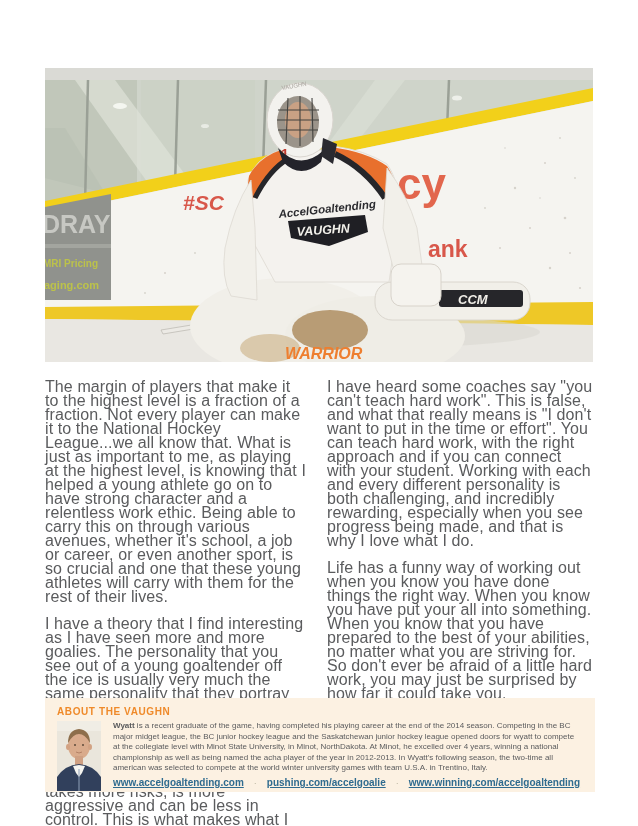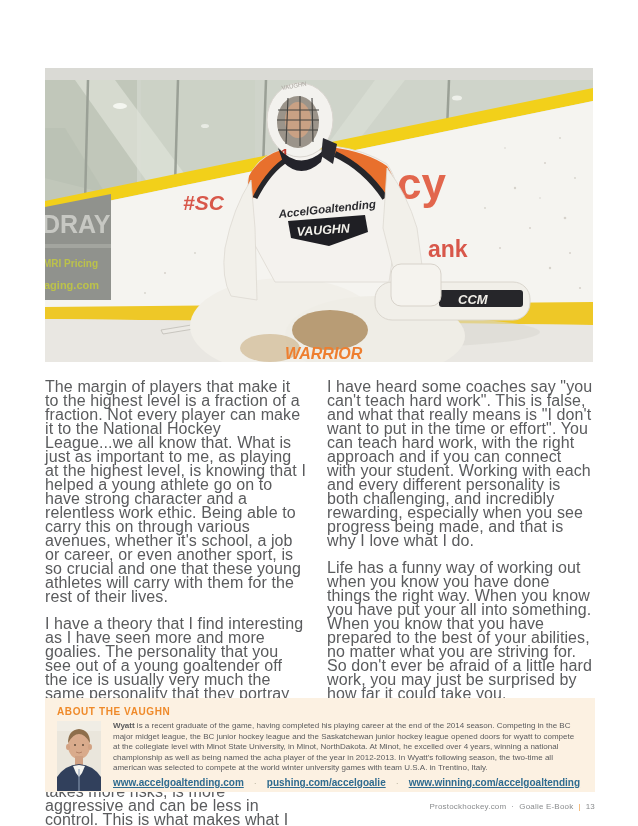--- a/index.html
+++ b/index.html
@@ -186,17 +186,14 @@
           <a>www.accelgoaltending.com</a>
           <span class="sep">·</span>
           <a>pushing.com/accelgoalie</a>
           <span class="sep">·</span>
           <a>www.winning.com/accelgoaltending</a>
         </div>
       </div>
     </div>
   </aside>
 
-  <footer class="footer">
-    <span>Prostockhockey.com</span><span class="fsep">·</span><span>Goalie E-Book</span><span class="fdiv">|</span><span>13</span>
-  </footer>
 
 </div>
 
 </body></html>

